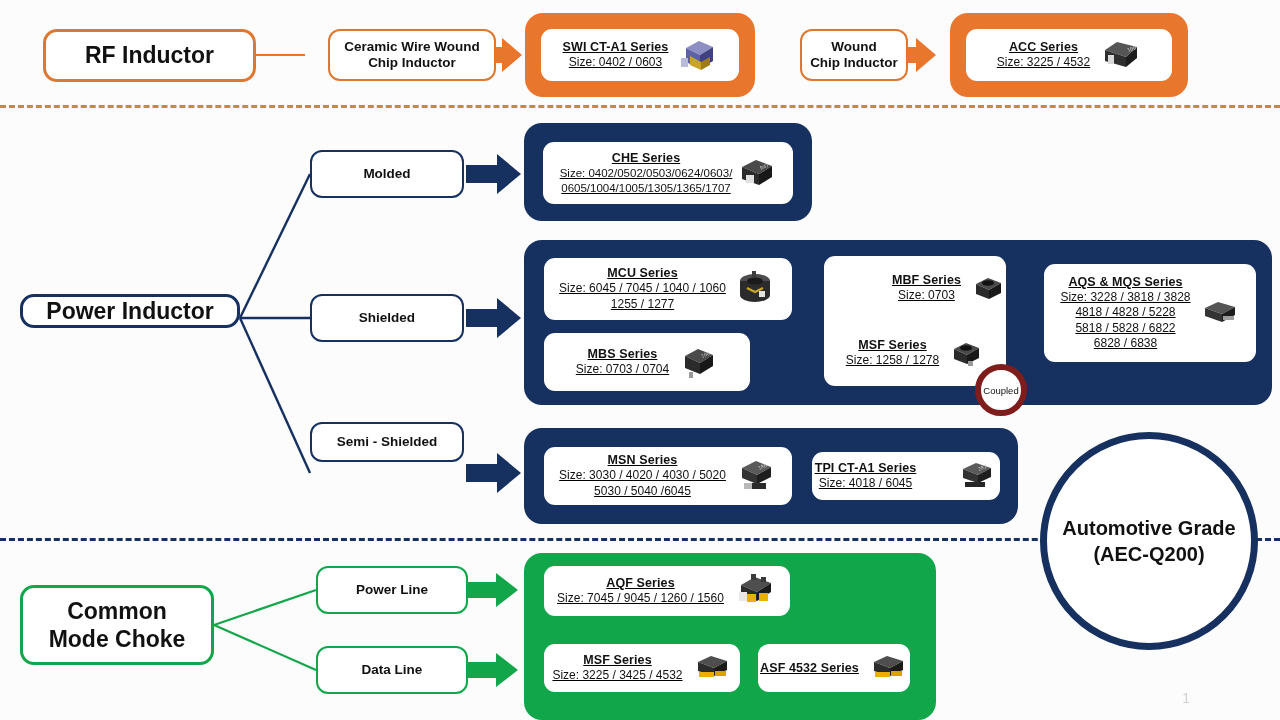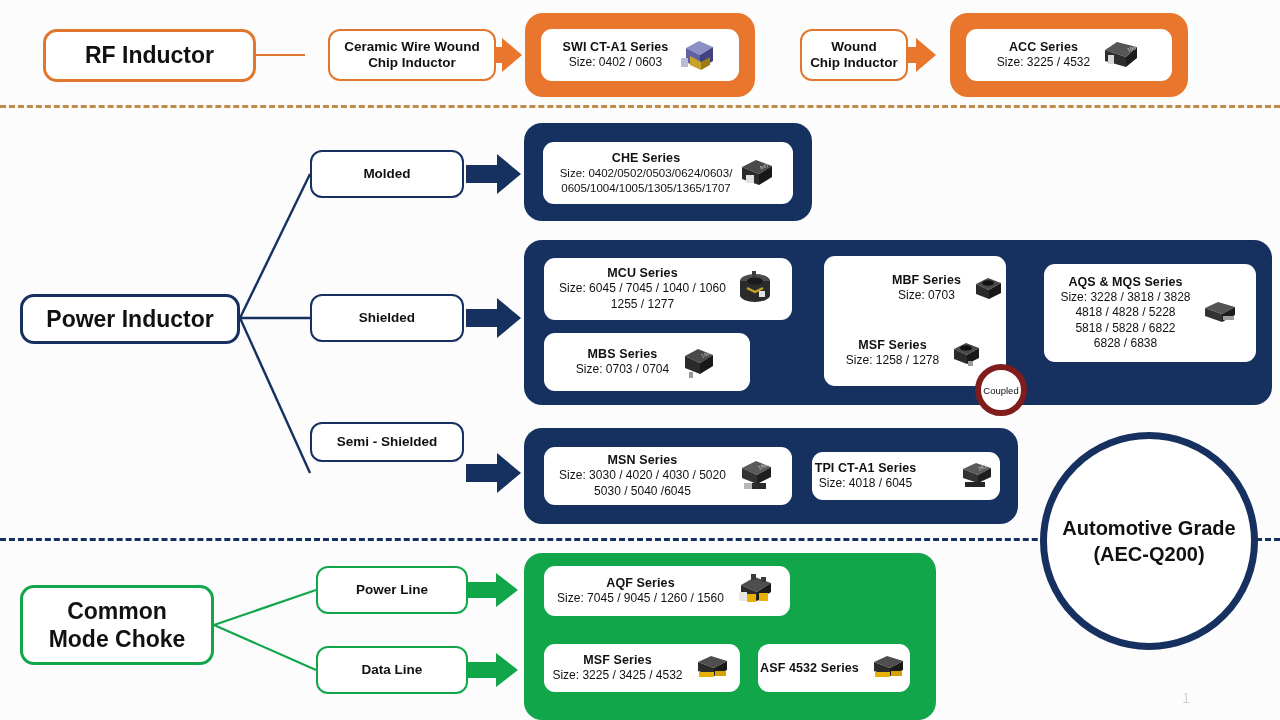--- a/index.html
+++ b/index.html
@@ -32,21 +32,21 @@
 
   
   .panel{position:absolute;box-sizing:border-box;border-radius:18px;z-index:3;}
   .panel.orange{background:#E8762C;}
   .panel.navy{background:#16305F;}
   .panel.green{background:#12A64A;}
 
   
   .card{
     position:absolute;box-sizing:border-box;background:#fff;border-radius:11px;
-    z-index:5;display:flex;align-items:center;justify-content:center;
+    z-index:5;display:flex;align-items:center;justify-content:center;text-decoration:underline;
   }
   .card .txt{flex:0 0 auto;text-align:center;color:#111;}
   .card .title{font-size:12.5px;font-weight:bold;letter-spacing:.1px;white-space:nowrap;}
   .card .size{font-size:12px;font-weight:normal;line-height:1.28;white-space:pre-line;margin-top:1px;}
   .card .size.sm{font-size:11.5px;}
 
   
   .thumb{flex:0 0 auto;margin-left:9px;display:block;}
 
   
@@ -210,21 +210,21 @@
     </div>
     <svg class="thumb" width="42" height="34" viewBox="0 0 42 34">
       <polygon points="6,12 18,4 38,9 27,19" fill="#565656"></polygon>
       <polygon points="6,12 27,19 27,29 6,23" fill="#2e2e2e"></polygon>
       <polygon points="27,19 38,9 38,20 27,29" fill="#1c1c1c"></polygon>
       <rect x="9" y="17" width="6" height="9" fill="#d8d8d8"></rect>
       <text x="29" y="14" font-size="5" fill="#cfcfcf" font-family="monospace" transform="rotate(-20 29 14)">100</text>
     </svg>
   </div>
 
-  <div class="node big nv-b" style="left:20px;top:294px;width:220px;height:50px;text-align:center;">
+  <div class="node big nv-b" style="left:20px;top:294px;width:220px;height:34px;text-align:center;">
     <span>Power Inductor</span>
   </div>
 
   <div class="node sub nv-b" style="left:310px;top:150px;width:154px;height:48px;">
     <span>Molded</span>
   </div>
   <div class="node sub nv-b" style="left:310px;top:294px;width:154px;height:48px;">
     <span>Shielded</span>
   </div>
   <div class="node sub nv-b" style="left:310px;top:422px;width:154px;height:40px;">

